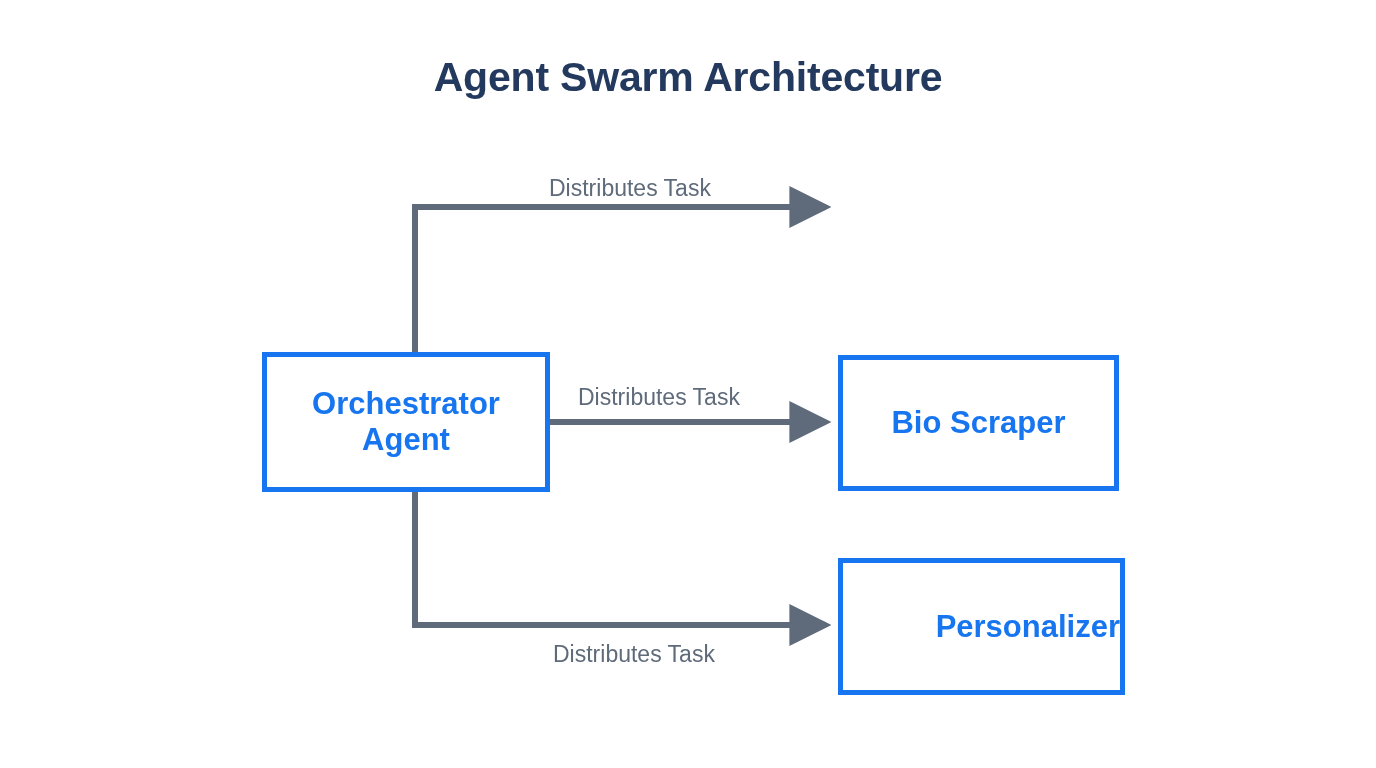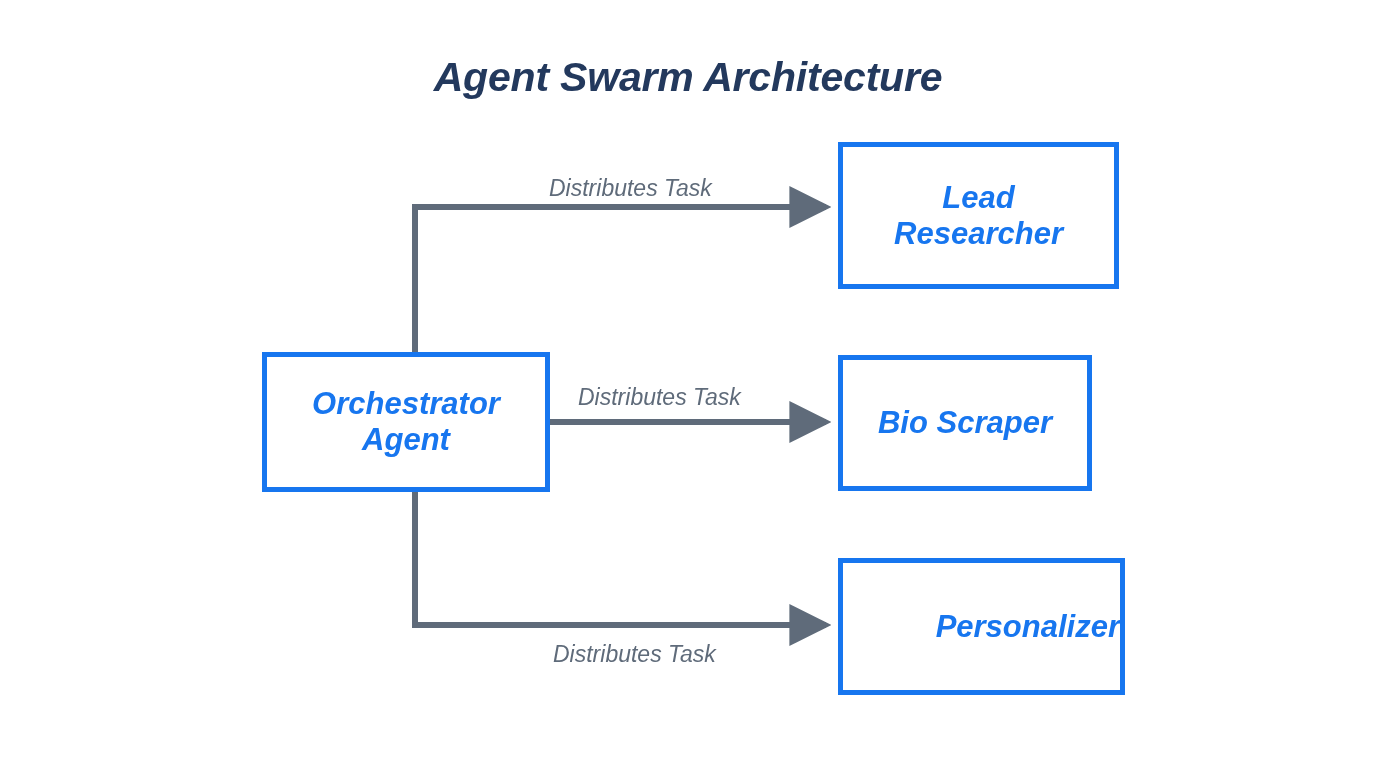--- a/index.html
+++ b/index.html
@@ -9,21 +9,20 @@
   }
   body {
     font-family: "Liberation Sans", sans-serif;
   }
   #canvas {
     position: relative;
     width: 1376px;
     height: 768px;
     background: #ffffff;
     overflow: hidden;
-    font-style: italic;
   }
   #diagram-svg {
     position: absolute;
     left: 0;
     top: 0;
     width: 1376px;
     height: 768px;
   }
   .diagram-title {
     position: absolute;
@@ -65,21 +64,21 @@
   #node-lead-researcher {
     left: 838px;
     top: 142px;
     width: 281px;
     height: 147px;
   }
   #node-lead-researcher .node-label { font-size: 31px; }
   #node-bio-scraper {
     left: 838px;
     top: 355px;
-    width: 254px;
+    width: 281px;
     height: 136px;
     text-align: right;
   }
   #node-bio-scraper .node-label { font-size: 31px; }
   #node-personalizer {
     left: 838px;
     top: 558px;
     width: 287px;
     height: 137px;
     justify-content: flex-end;
@@ -117,24 +116,20 @@
     <path d="M 550 422 L 826 422" fill="none" stroke="#5f6b7a" stroke-width="6" stroke-linecap="butt" marker-end="url(#arrowhead)"></path>
 
     <path d="M 415 492 L 415 625 L 826 625" fill="none" stroke="#5f6b7a" stroke-width="6" stroke-linecap="butt" stroke-linejoin="miter" marker-end="url(#arrowhead)"></path>
   </svg>
 
   <div class="node" id="node-orchestrator">
     <span class="node-label">Orchestrator
 Agent</span>
   </div>
 
-  <div class="node" id="node-lead-researcher">
-    <span class="node-label">Lead
-Researcher</span>
-  </div>
 
   <div class="node" id="node-bio-scraper">
     <span class="node-label">Bio Scraper</span>
   </div>
 
   <div class="node" id="node-personalizer">
     <span class="node-label">Personalizer</span>
   </div>
 
   <div class="edge-label" id="edge-label-top">Distributes Task</div>

